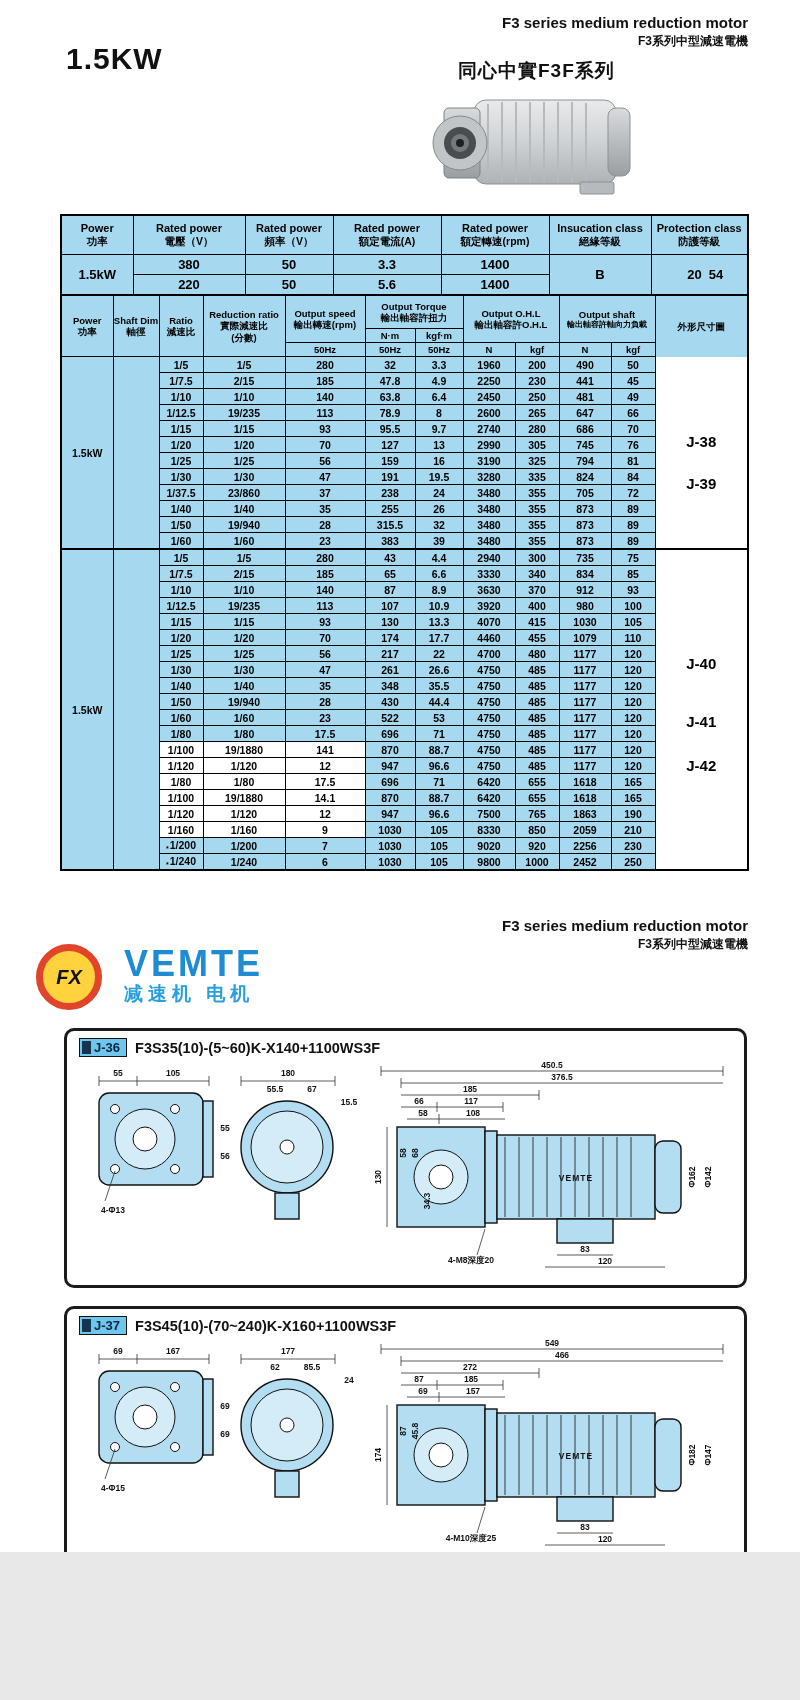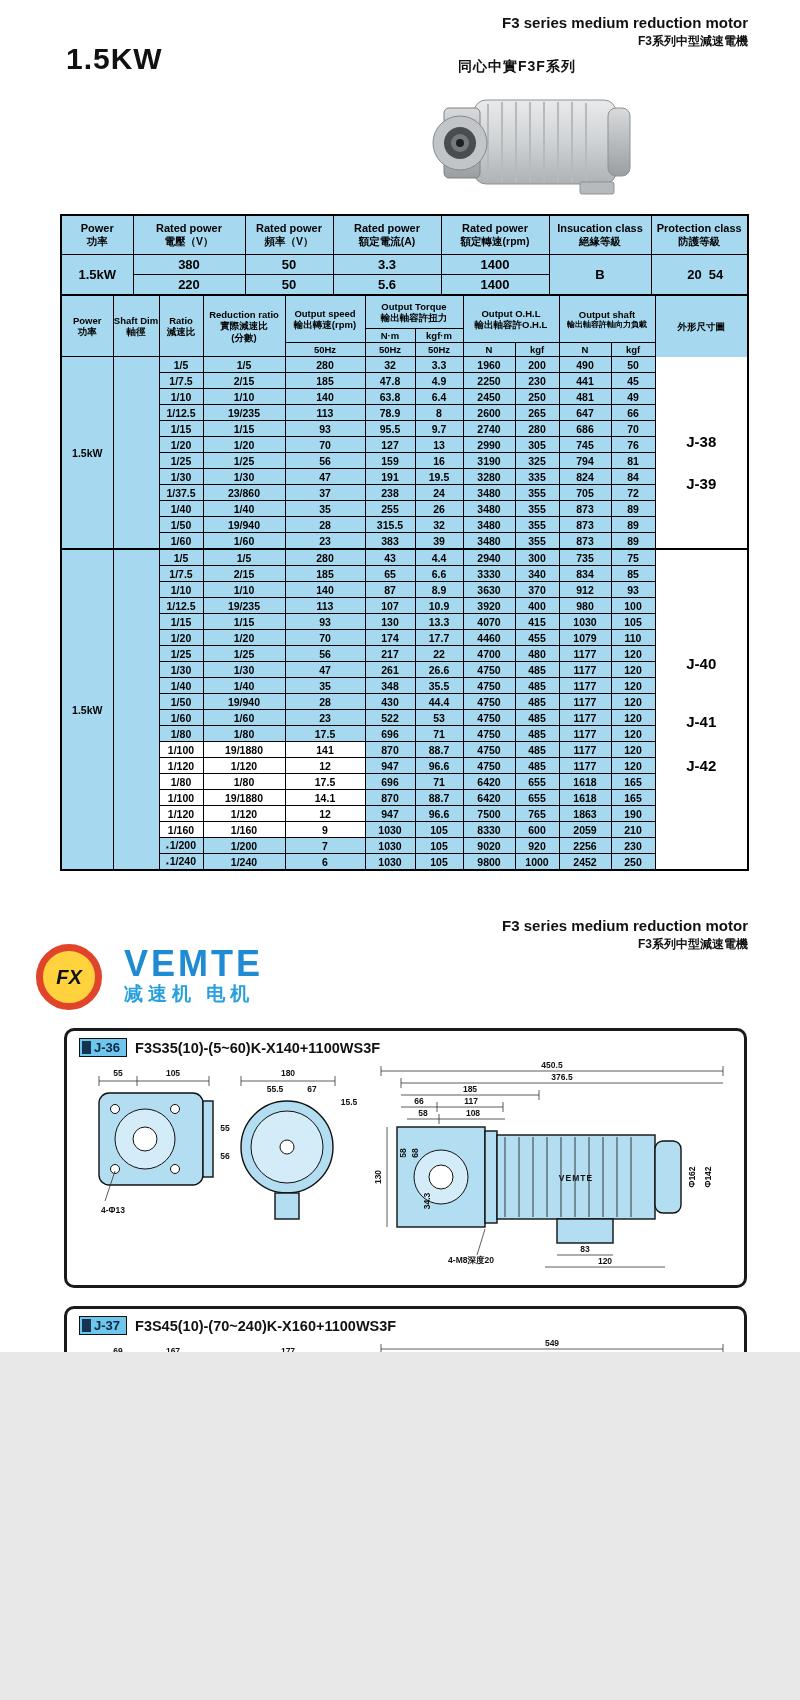--- a/index.html
+++ b/index.html
@@ -1,23 +1,23 @@
 <!DOCTYPE html>
 <html><head>
 <meta charset="utf-8">
 <style>
   html,body{margin:0;padding:0;background:#e8e8e8;}
-  .page{position:relative;width:800px;height:1352px;background:#ffffff;margin:0 auto;
+  .page{position:relative;width:800px;height:1552px;background:#ffffff;margin:0 auto;
         font-family:"Liberation Sans","DejaVu Sans",sans-serif;color:#111;overflow:hidden;}
   .abs{position:absolute;}
 
   
   .title-en{right:52px;top:14px;font-size:15px;font-weight:bold;}
   .title-zh{right:52px;top:33px;font-size:12px;font-weight:bold;}
-  .concentric{left:458px;top:58px;font-size:14px;font-weight:bold;letter-spacing:1px;}
+  .concentric{left:458px;top:58px;font-size:19px;font-weight:bold;letter-spacing:1px;}
   .power-heading{left:66px;top:42px;font-size:30px;font-weight:800;letter-spacing:1px;}
 
   
   table{border-collapse:collapse;table-layout:fixed;}
   .spec{border:2px solid #000;}
   .spec th,.spec td{border:1px solid #000;background:#a6d9ef;text-align:center;
       vertical-align:middle;padding:0;font-weight:bold;color:#000;}
   .t1{left:60px;top:214px;width:687px;}
   .t1 th{height:38px;font-size:11px;line-height:1.25;}
   .t1 th .zh{font-size:10.5px;}
@@ -568,21 +568,21 @@
           <td>1863</td>
           <td>190</td>
         </tr>
         <tr>
           <td class="wcell">1/160</td>
           <td class="wcell">1/160</td>
           <td class="wcell">9</td>
           <td>1030</td>
           <td>105</td>
           <td>8330</td>
-          <td>600</td>
+          <td>850</td>
           <td>2059</td>
           <td>210</td>
         </tr>
         <tr>
           <td><span class="mark">*</span>1/200</td>
           <td>1/200</td>
           <td>7</td>
           <td>1030</td>
           <td>105</td>
           <td>9020</td>

